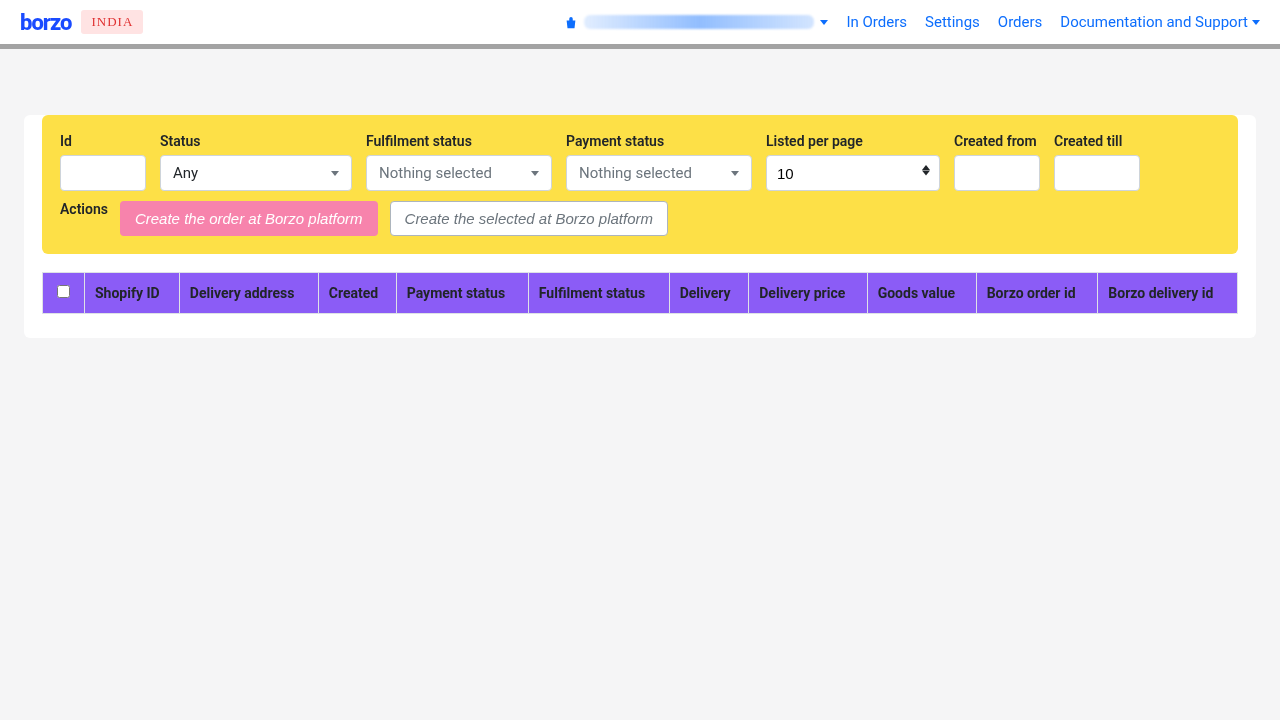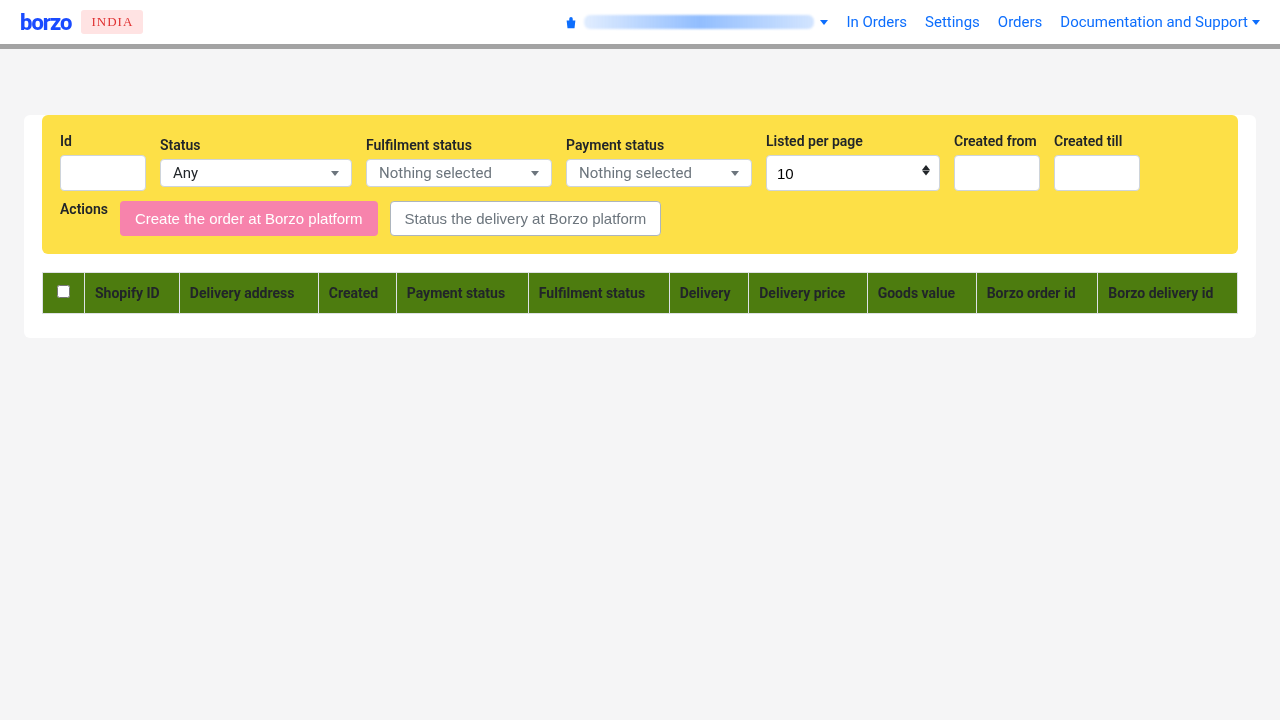--- a/index.html
+++ b/index.html
@@ -20,35 +20,35 @@
 .filter-group { display: flex; flex-direction: column; gap: 6px; }
 .filter-label { font-weight: 600; font-size: 14px; color: #212529; }
 .input-text { height: 36px; border: 1px solid #ced4da; border-radius: 4px; padding: 0 10px; background: #fff; font-size: 14px; }
 .w-id { width: 86px; }
 .w-status { width: 192px; }
 .w-fulfil { width: 186px; }
 .w-payment { width: 186px; }
 .w-listed { width: 174px; }
 .w-date { width: 86px; }
 .select-box { position: relative; }
-.select-display { height: 28px; border: 1px solid #ced4da; border-radius: 4px; background: #fff; display: flex; align-items: center; justify-content: space-between; padding: 0 12px; cursor: pointer; font-size: 15px; }
+.select-display { height: 36px; border: 1px solid #ced4da; border-radius: 4px; background: #fff; display: flex; align-items: center; justify-content: space-between; padding: 0 12px; cursor: pointer; font-size: 15px; }
 .select-display .placeholder { color: #6c757d; }
 .select-caret { color: #6c757d; }
 .native-select { height: 36px; border: 1px solid #ced4da; border-radius: 4px; background: #fff; padding: 0 24px 0 10px; font-size: 15px; cursor: pointer; appearance: none; -webkit-appearance: none; width: 100%; }
 .native-wrap { position: relative; }
 .native-wrap::after { content: ""; position: absolute; right: 10px; top: 50%; transform: translateY(-50%); width: 0; height: 0; border-left: 4px solid transparent; border-right: 4px solid transparent; border-top: 5px solid #212529; pointer-events: none; }
 .native-wrap::before { content: ""; position: absolute; right: 10px; top: 28%; width: 0; height: 0; border-left: 4px solid transparent; border-right: 4px solid transparent; border-bottom: 5px solid #212529; pointer-events: none; }
 .actions-group { width: 100%; display: flex; gap: 12px; }
-.btn { border-radius: 4px; padding: 8px 14px; font-size: 15px; cursor: pointer; border: 1px solid transparent; width: fit-content; }
+.btn { border-radius: 4px; padding: 8px 14px; font-size: 15px; cursor: pointer; border: 1px solid transparent; width: fit-content; font-style: italic; }
 .btn-pink { background: #f783ac; color: #fff; }
 .btn-outline { background: #fff; border: 1px solid #adb5bd; color: #6c757d; }
 .table-wrap { margin: 0 18px; }
 table { width: 100%; border-collapse: collapse; }
 th, td { border: 1px solid #dee2e6; padding: 12px 10px; text-align: left; font-size: 14px; }
-th { font-weight: 700; background: #4d7c0f; white-space: nowrap; }
+th { font-weight: 700; background: #8b5cf6; white-space: nowrap; }
 .checkbox-cell { width: 42px; text-align: center; }
 .checkbox-cell input { cursor: pointer; }
 </style>
 </head>
 <body>
 
 <div class="header">
   <div class="header-left">
     <span class="logo">borzo</span>
     <span class="badge-india">INDIA</span>
@@ -128,21 +128,21 @@
       </div>
 
       <div class="filter-group">
         <span class="filter-label">Created till</span>
         <input class="input-text w-date" type="text" value="" style="">
       </div>
 
       <div class="actions-group">
         <span class="filter-label">Actions</span>
         <button class="btn btn-pink">Create the order at Borzo platform</button>
-        <button class="btn btn-outline">Status the delivery at Borzo platform</button>
+        <button class="btn btn-outline">Create the selected at Borzo platform</button>
       </div>
 
     </div>
 
     <div class="table-wrap">
       <table>
         <thead>
           <tr>
             <th class="checkbox-cell">
               <input type="checkbox" style="">

